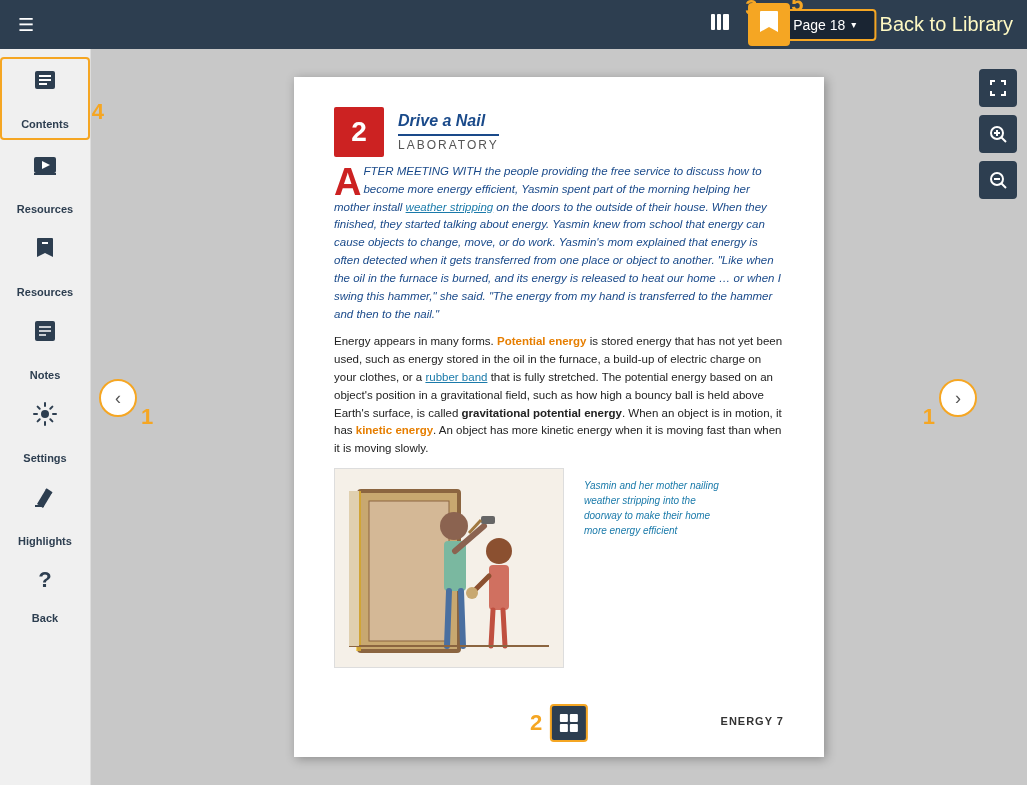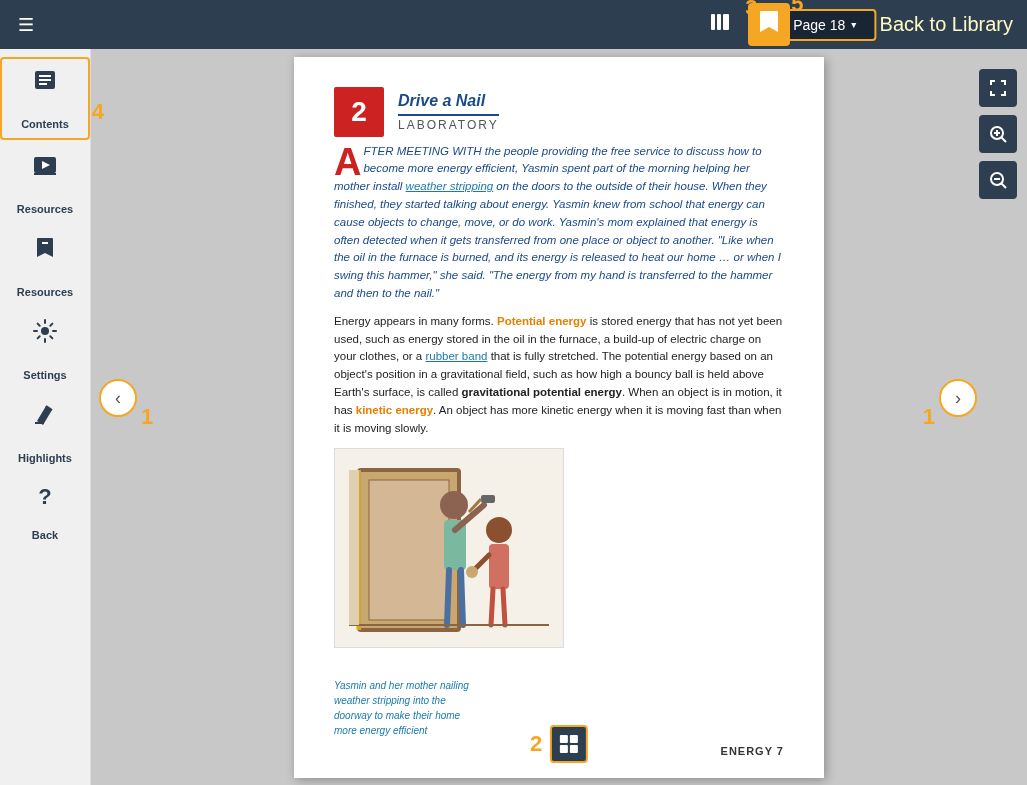--- a/index.html
+++ b/index.html
@@ -168,21 +168,20 @@
     .underline-blue { text-decoration: underline; color: #1a7aaa; }
 
     .energy-para { margin-bottom: 10px; }
     .energy-label { color: #e67e00; font-weight: bold; }
 
     
     .caption-area {
       display: flex;
       gap: 20px;
       margin-top: 10px;
-      flex-direction: column;
     }
     .illustration-box {
       width: 230px; height: 200px;
       background: #f5f0e8;
       border: 1px solid #ddd;
       display: flex; align-items: center; justify-content: center;
       position: relative;
     }
     .illustration-svg { width: 220px; height: 195px; }
     .caption-text {
@@ -190,21 +189,21 @@
       color: #333;
       line-height: 1.5;
       max-width: 140px;
       padding-top: 10px;
     }
     .caption-italic { font-style: italic; color: #1a7aaa; }
 
     
     .page-footer {
       position: absolute;
-      bottom: 21px;
+      bottom: 30px;
       right: 40px;
       font-size: 11px;
       color: #333;
       font-weight: bold;
       letter-spacing: 1px;
     }
 
     
     .grid-btn-container {
       position: absolute;
@@ -312,20 +311,31 @@
     <div class="sidebar-item">
       <span class="icon">
         <svg width="26" height="26" viewBox="0 0 26 26" fill="none">
             <path d="M6 3h14a1 1 0 011 1v18l-8-4-8 4V4a1 1 0 011-1z" fill="#2d3e50"></path>
             <line x1="10" y1="8" x2="16" y2="8" stroke="white" stroke-width="2"></line>
           </svg>
       </span>
       <span class="label">Resources</span>
     </div>
 
+    <div class="sidebar-item">
+      <span class="icon">
+        <svg width="26" height="26" viewBox="0 0 26 26" fill="none">
+            <rect x="3" y="3" width="20" height="20" rx="2" fill="#2d3e50"></rect>
+            <line x1="7" y1="9" x2="19" y2="9" stroke="white" stroke-width="1.5"></line>
+            <line x1="7" y1="13" x2="19" y2="13" stroke="white" stroke-width="1.5"></line>
+            <line x1="7" y1="17" x2="14" y2="17" stroke="white" stroke-width="1.5"></line>
+          </svg>
+      </span>
+      <span class="label">Notes</span>
+    </div>
 
     <div class="sidebar-item">
       <span class="icon">
         <svg width="26" height="26" viewBox="0 0 26 26" fill="none">
             <circle cx="13" cy="13" r="4" fill="#2d3e50"></circle>
             <path d="M13 2v3M13 21v3M2 13h3M21 13h3M5.6 5.6l2.1 2.1M18.3 18.3l2.1 2.1M5.6 20.4l2.1-2.1M18.3 7.7l2.1-2.1" stroke="#2d3e50" stroke-width="2" stroke-linecap="round"></path>
           </svg>
       </span>
       <span class="label">Settings</span>
     </div>

